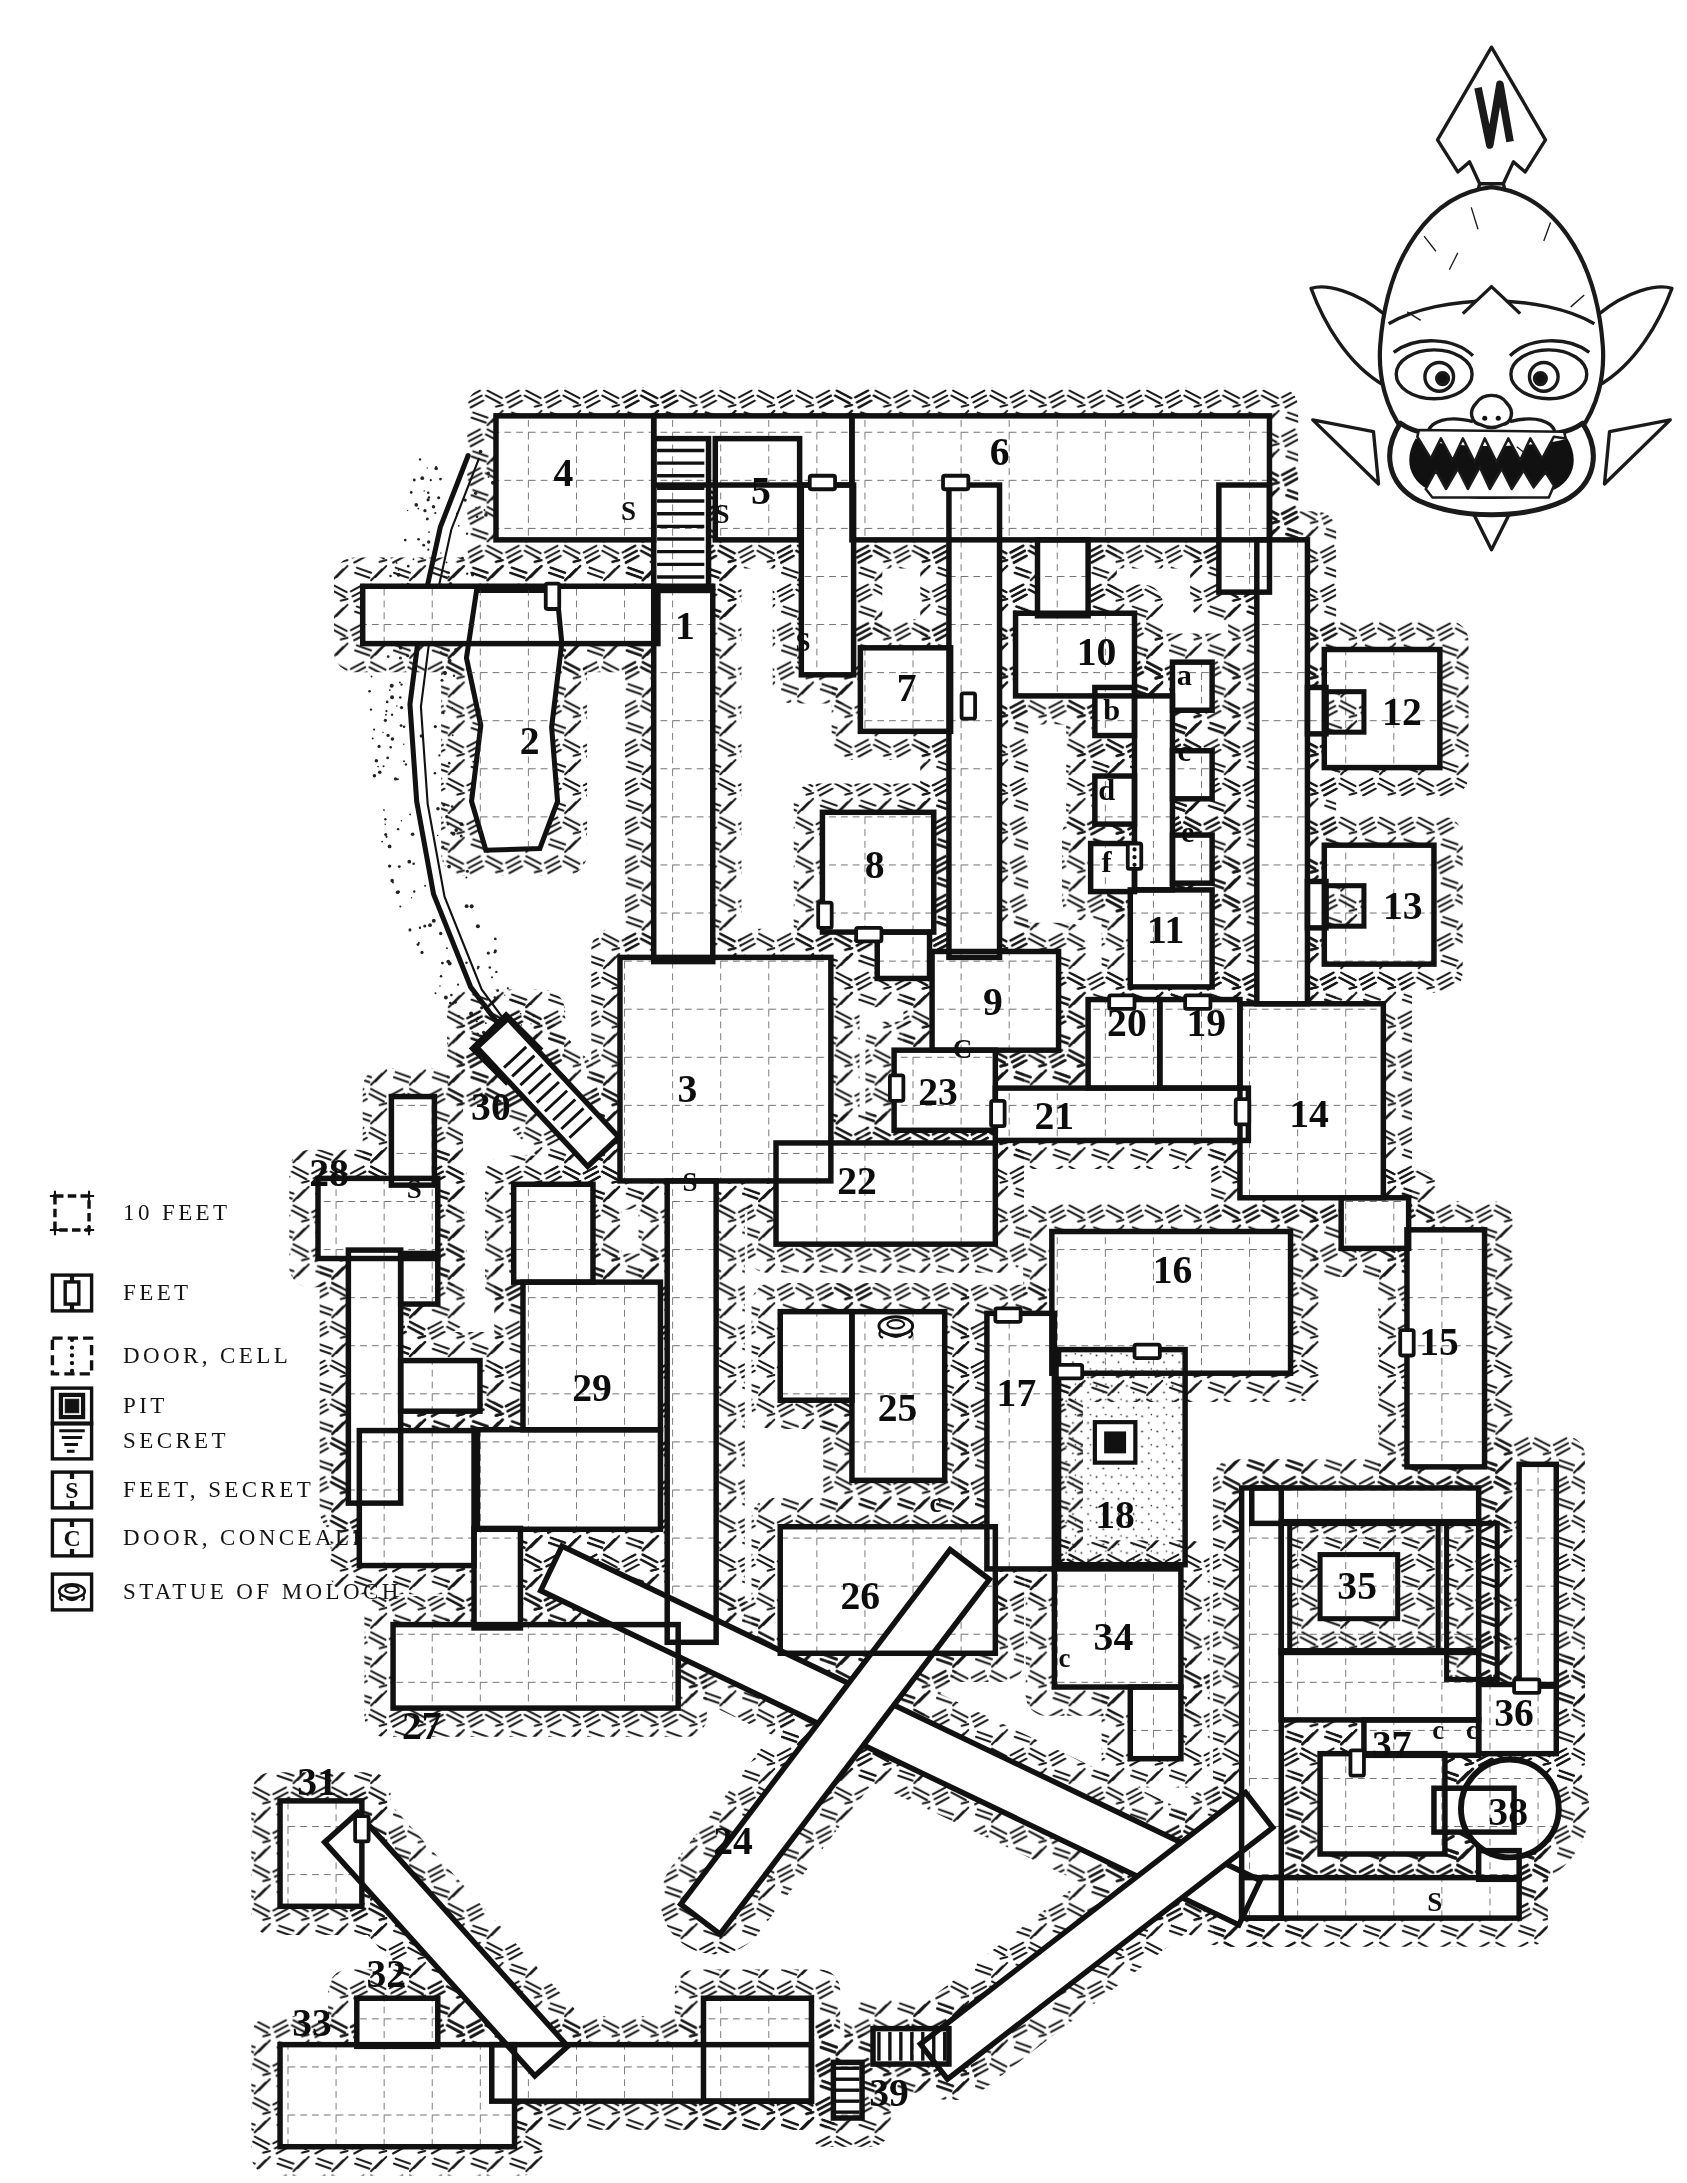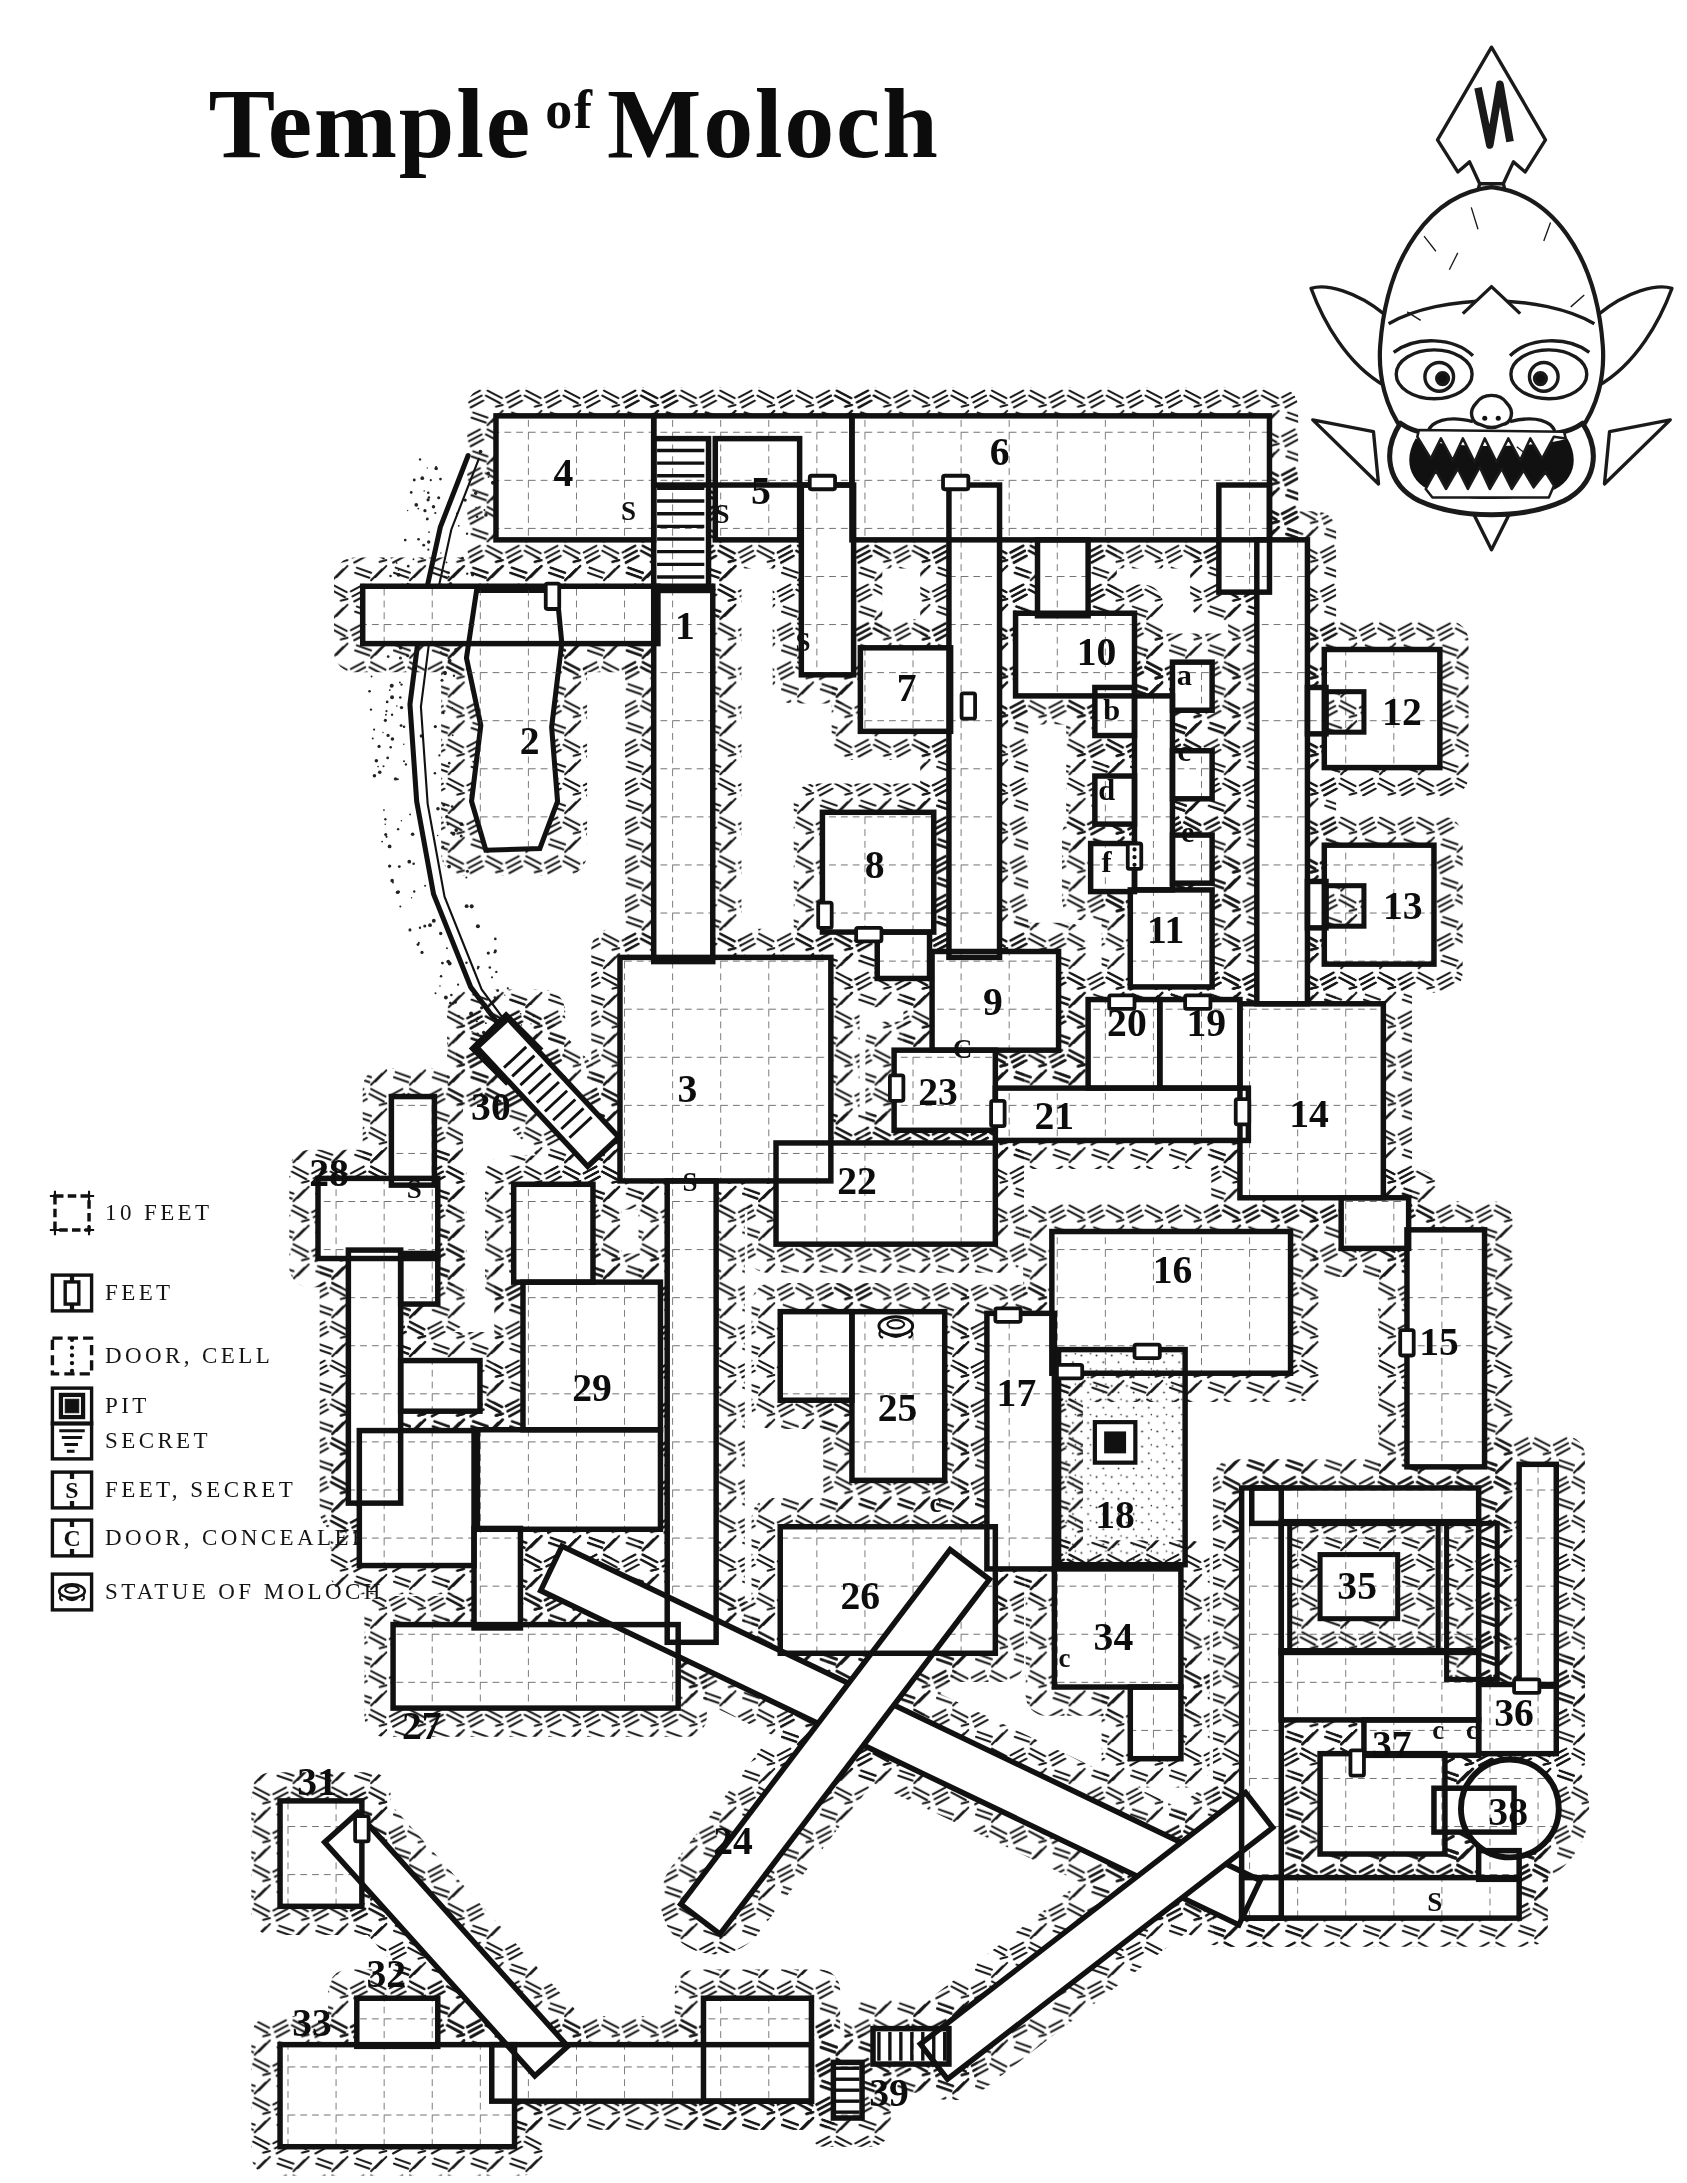--- a/index.html
+++ b/index.html
@@ -3,36 +3,31 @@
 <meta charset="utf-8">
 <style>
   html,body{margin:0;padding:0;background:#fff;}
   .page{position:relative;width:1687px;height:2183px;background:#fff;overflow:hidden;
         font-family:"Liberation Serif", serif; color:#111;}
   .title{position:absolute;left:127px;top:66px;width:894px;text-align:center;white-space:nowrap;
          font-weight:600;letter-spacing:1.7px;color:#0c0c0c;}
   .title .big{font-size:100px;}
   .title .small{font-size:54px;position:relative;top:-29px;padding:0 8.4px;}
   .legend{position:absolute;left:49px;top:1179px;width:363px;}
-  .legend-row{position:absolute;left:0;display:flex;align-items:center;gap:10px;}
+  .legend-row{position:absolute;left:0;display:flex;align-items:center;gap:28px;}
   .legend-icon{width:46px;height:46px;flex:0 0 46px;}
   .legend-label{font-size:23px;letter-spacing:3.4px;color:#141414;white-space:nowrap;}
   svg text{user-select:none;}
   .map-label{font-family:"Liberation Serif",serif;}
 </style>
 </head>
 <body>
 
 <div class="page">
 
-  <div class="title">
-    <span class="big">Temple</span>
-    <span class="small">of</span>
-    <span class="big">Moloch</span>
-  </div>
 
   <svg style="position:absolute;left:1306px;top:42px;" width="371" height="523" viewBox="0 0 440 620" fill="none" stroke="#1a1a1a" stroke-width="4" stroke-linejoin="round">
     <path fill="#fff" d="M220,6 L284,116 L260,154 L246,142 L234,168 L206,168 L194,142 L180,154 L156,116 Z"></path>
     <path stroke-width="9" d="M204,54 L218,122 L230,50 L242,118"></path>
     <path fill="#fff" d="M206,168 L234,168 L240,190 L200,190 Z"></path>
     <path fill="#fff" d="M92,322 C60,296 24,286 6,292 C20,330 48,382 94,408 L100,360 Z"></path>
     <path fill="#fff" d="M348,322 C380,296 416,286 434,292 C420,330 392,382 346,408 L340,360 Z"></path>
     <path fill="#fff" d="M80,462 L8,448 L86,524 Z"></path>
     <path fill="#fff" d="M360,462 L432,448 L354,524 Z"></path>
     <path fill="#fff" stroke-width="5" d="M220,172 C150,180 96,250 88,360 C83,432 122,506 220,514 C318,506 357,432 352,360 C344,250 290,180 220,172 Z"></path>

